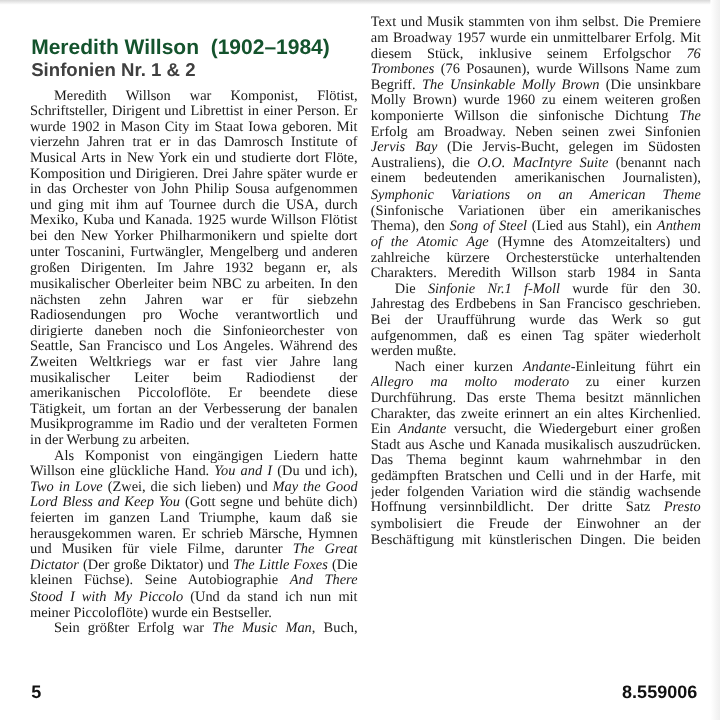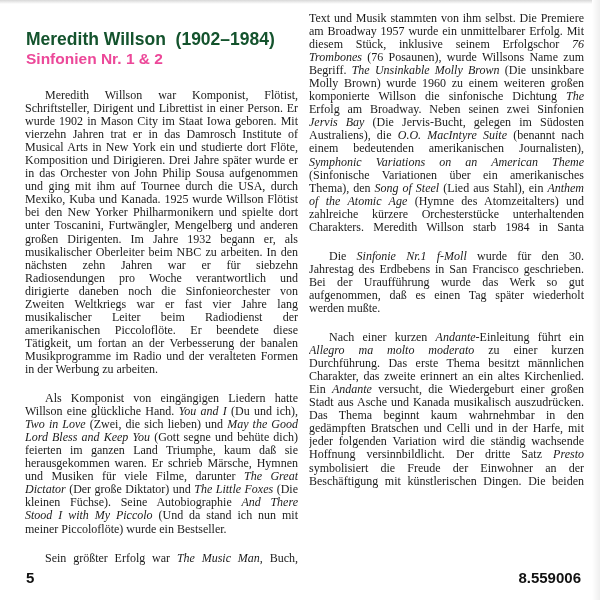--- a/index.html
+++ b/index.html
@@ -19,35 +19,35 @@
   }
   .title {
     position: absolute; left: 26px; top: 29px;
     font-family: "Liberation Sans", "DejaVu Sans", sans-serif;
     font-weight: bold; font-size: 17.5px; line-height: 20px; color: #14532d;
     white-space: pre;
   }
   .subtitle {
     position: absolute; left: 26px; top: 50px;
     font-family: "Liberation Sans", "DejaVu Sans", sans-serif;
-    font-weight: bold; font-size: 15.5px; line-height: 18px; color: #ec4899; text-align: right;
+    font-weight: bold; font-size: 15.5px; line-height: 18px; color: #404040; text-align: right;
   }
   .col {
     position: absolute; top: 74px;
     font-size: 12px; line-height: 13.05px;
   }
   .col-left { left: 25px; width: 273px; top: 73px; }
   .col-right { left: 309px; width: 275px; top: 12px; }
   .line {
     display: block; height: 13.05px; white-space: nowrap;
     text-align: justify; text-align-last: justify;
     overflow: hidden;
   }
   .line.last { text-align-last: left; }
-  .line.indent { padding-left: 20px; margin-top: 16px; }
+  .line.indent { padding-left: 20px; }
   i { font-style: italic; }
   .pagenum {
     position: absolute; top: 569px;
     font-family: "Liberation Sans", "DejaVu Sans", sans-serif;
     font-weight: bold; font-size: 15px; color: #111;
   }
   .pagenum-left { left: 26px; }
   .pagenum-right { right: 19px; margin-left: 24px; }
 </style>
 </head>
@@ -69,20 +69,21 @@
     <span class="line">in das Orchester von John Philip Sousa aufgenommen</span>
     <span class="line">und ging mit ihm auf Tournee durch die USA, durch</span>
     <span class="line">Mexiko, Kuba und Kanada. 1925 wurde Willson Flötist</span>
     <span class="line">bei den New Yorker Philharmonikern und spielte dort</span>
     <span class="line">unter Toscanini, Furtwängler, Mengelberg und anderen</span>
     <span class="line">großen Dirigenten. Im Jahre 1932 begann er, als</span>
     <span class="line">musikalischer Oberleiter beim NBC zu arbeiten. In den</span>
     <span class="line">nächsten zehn Jahren war er für siebzehn</span>
     <span class="line">Radiosendungen pro Woche verantwortlich und</span>
     <span class="line">dirigierte daneben noch die Sinfonieorchester von</span>
+    <span class="line">Seattle, San Francisco und Los Angeles. Während des</span>
     <span class="line">Zweiten Weltkriegs war er fast vier Jahre lang</span>
     <span class="line">musikalischer Leiter beim Radiodienst der</span>
     <span class="line">amerikanischen Piccoloflöte. Er beendete diese</span>
     <span class="line">Tätigkeit, um fortan an der Verbesserung der banalen</span>
     <span class="line">Musikprogramme im Radio und der veralteten Formen</span>
     <span class="line last">in der Werbung zu arbeiten.</span>
     <span class="line indent">Als Komponist von eingängigen Liedern hatte</span>
     <span class="line">Willson eine glückliche Hand. <i>You and I</i> (Du und ich),</span>
     <span class="line"><i>Two in Love</i> (Zwei, die sich lieben) und <i>May the Good</i></span>
     <span class="line"><i>Lord Bless and Keep You</i> (Gott segne und behüte dich)</span>

